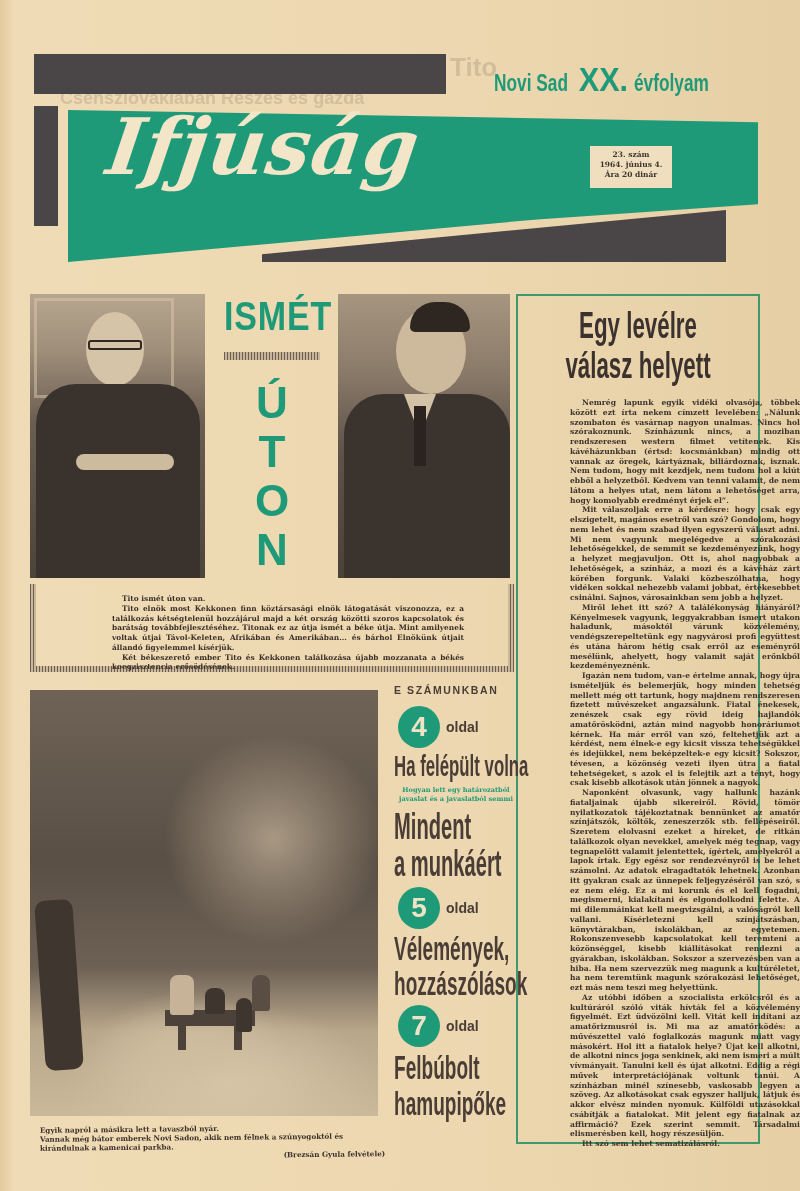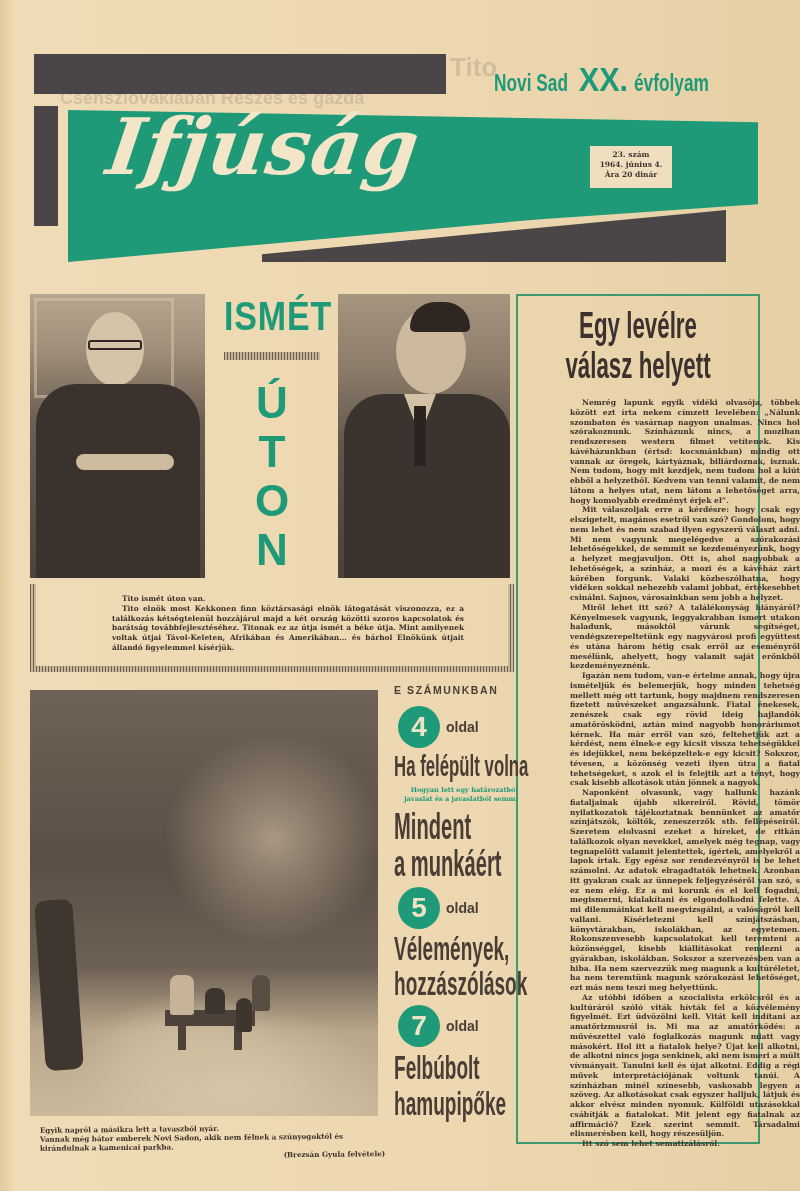--- a/index.html
+++ b/index.html
@@ -115,21 +115,21 @@
     font-family: "Liberation Sans", sans-serif; font-weight: bold; font-size: 28px;
     display: flex; align-items: center; justify-content: center;
   }
   .page-word { font-family: "Liberation Sans", sans-serif; font-weight: bold; font-size: 14px; color: #4a3d36; }
   .headline {
     font-family: "Liberation Sans", sans-serif; font-weight: bold; color: #4a3d36;
     font-size: 30px; line-height: 32px; transform: scaleX(0.56); transform-origin: left;
     white-space: nowrap; margin: 2px 0 4px 0;
   }
   .subhead {
-    font-size: 6.6px; font-weight: bold; color: #1f9a78; text-align: right; line-height: 1.3;
+    font-size: 6.6px; font-weight: bold; color: #1f9a78; text-align: center; line-height: 1.3;
     margin: 0 0 6px 0;
   }
 
   
   .park-photo {
     left: 30px; top: 690px; width: 348px; height: 426px;
     background:
       radial-gradient(ellipse 40% 20% at 45% 85%, #cfbd9f 0%, transparent 70%),
       radial-gradient(ellipse 60% 25% at 55% 92%, #d9c8aa 0%, transparent 75%),
       radial-gradient(ellipse 45% 35% at 70% 35%, #a89883 0%, transparent 70%),
@@ -192,31 +192,32 @@
 <div class="abs uton">
   <div>Ú</div>
   <div>T</div>
   <div>O</div>
   <div>N</div>
 </div>
 
 <div class="abs caption-box">
   <p>Tito ismét úton van.</p>
   <p>Tito elnök most Kekkonen finn köztársasági elnök látogatását viszonozza, ez a találkozás kétségtelenül hozzájárul majd a két ország közötti szoros kapcsolatok és barátság továbbfejlesztéséhez. Titonak ez az útja ismét a béke útja. Mint amilyenek voltak útjai Távol-Keleten, Afrikában és Amerikában... és bárhol Elnökünk útjait állandó figyelemmel kísérjük.</p>
+  <p>Két békeszerető ember Tito és Kekkonen találkozása újabb mozzanata a békés koegzisztencia erősödésének.</p>
 </div>
 
 <div class="abs article-frame"></div>
 <div class="abs article-title">
   <div>Egy levélre</div>
   <div>válasz helyett</div>
 </div>
 <div class="abs article-body">
   <p>Nemrég lapunk egyik vidéki olvasója, többek között ezt írta nekem címzett levelében: „Nálunk szombaton és vasárnap nagyon unalmas. Nincs hol szórakoznunk. Színházunk nincs, a moziban rendszeresen western filmet vetítenek. Kis kávéházunkban (értsd: kocsmánkban) mindig ott vannak az öregek, kártyáznak, biliárdoznak, isznak. Nem tudom, hogy mit kezdjek, nem tudom hol a kiút ebből a helyzetből. Kedvem van tenni valamit, de nem látom a helyes utat, nem látom a lehetőséget arra, hogy komolyabb eredményt érjek el”.</p>
   <p>Mit válaszoljak erre a kérdésre: hogy csak egy elszigetelt, magános esetről van szó? Gondolom, hogy nem lehet és nem szabad ilyen egyszerű választ adni. Mi nem vagyunk megelégedve a szórakozási lehetőségekkel, de semmit se kezdeményezünk, hogy a helyzet megjavuljon. Ott is, ahol nagyobbak a lehetőségek, a színház, a mozi és a kávéház zárt körében forgunk. Valaki közbeszólhatna, hogy vidéken sokkal nehezebb valami jobbat, értékesebbet csinálni. Sajnos, városainkban sem jobb a helyzet.</p>
-  <p>Miről lehet itt szó? A találékonyság hiányáról? Kényelmesek vagyunk, leggyakrabban ismert utakon haladunk, másoktól várunk segítséget, vendégszerepeltetünk egy nagyvárosi profi együttest és utána három hétig csak erről az eseményről mesélünk, ahelyett, hogy valamit saját erőnkből kezdeményeznénk.</p>
+  <p>Miről lehet itt szó? A találékonyság hiányáról? Kényelmesek vagyunk, leggyakrabban ismert utakon haladunk, másoktól várunk közvélemény, vendégszerepeltetünk egy nagyvárosi profi együttest és utána három hétig csak erről az eseményről mesélünk, ahelyett, hogy valamit saját erőnkből kezdeményeznénk.</p>
   <p>Igazán nem tudom, van-e értelme annak, hogy újra ismételjük és belemerjük, hogy minden tehetség mellett még ott tartunk, hogy majdnem rendszeresen fizetett művészeket angazsálunk. Fiatal énekesek, zenészek csak egy rövid ideig hajlandók amatőrösködni, aztán mind nagyobb honoráriumot kérnek. Ha már erről van szó, feltehetjük azt a kérdést, nem élnek-e egy kicsit vissza tehetségükkel és idejükkel, nem beképzeltek-e egy kicsit? Sokszor, tévesen, a közönség vezeti ilyen útra a fiatal tehetségeket, s azok el is felejtik azt a tényt, hogy csak kisebb alkotások után jönnek a nagyok.</p>
   <p>Naponként olvasunk, vagy hallunk hazánk fiataljainak újabb sikereiről. Rövid, tömör nyilatkozatok tájékoztatnak bennünket az amatőr színjátszók, költők, zeneszerzők stb. fellépéseiről. Szeretem elolvasni ezeket a híreket, de ritkán találkozok olyan nevekkel, amelyek még tegnap, vagy tegnapelőtt valamit jelentettek, ígértek, amelyekről a lapok írtak. Egy egész sor rendezvényről is be lehet számolni. Az adatok elragadtatók lehetnek. Azonban itt gyakran csak az ünnepek feljegyzéséről van szó, s ez nem elég. Ez a mi korunk és el kell fogadni, megismerni, kialakítani és elgondolkodni felette. A mi dilemmáinkat kell megvizsgálni, a valóságról kell vallani. Kísérletezni kell színjátszásban, könyvtárakban, iskolákban, az egyetemen. Rokonszenvesebb kapcsolatokat kell teremteni a közönséggel, kisebb kiállításokat rendezni a gyárakban, iskolákban. Sokszor a szervezésben van a hiba. Ha nem szervezzük meg magunk a kultúréletet, ha nem teremtünk magunk szórakozási lehetőséget, ezt más nem teszi meg helyettünk.</p>
   <p>Az utóbbi időben a szocialista erkölcsről és a kultúráról szóló viták hívták fel a közvélemény figyelmét. Ezt üdvözölni kell. Vitát kell indítani az amatőrizmusról is. Mi ma az amatőrködés: a művészettel való foglalkozás magunk miatt vagy másokért. Hol itt a fiatalok helye? Újat kell alkotni, de alkotni nincs joga senkinek, aki nem ismeri a múlt vívmányait. Tanulni kell és újat alkotni. Eddig a régi művek interpretációjának voltunk tanúi. A színházban minél színesebb, vaskosabb legyen a szöveg. Az alkotásokat csak egyszer halljuk, látjuk és akkor elvész minden nyomuk. Külföldi utazásokkal csábítják a fiatalokat. Mit jelent egy fiatalnak az affirmáció? Ezek szerint semmit. Társadalmi elismerésben kell, hogy részesüljön.</p>
   <p>Itt szó sem lehet sematizálásról.</p>
 
 </div>
 
 <div class="abs contents">
   <div class="contents-label">E SZÁMUNKBAN</div>
 

